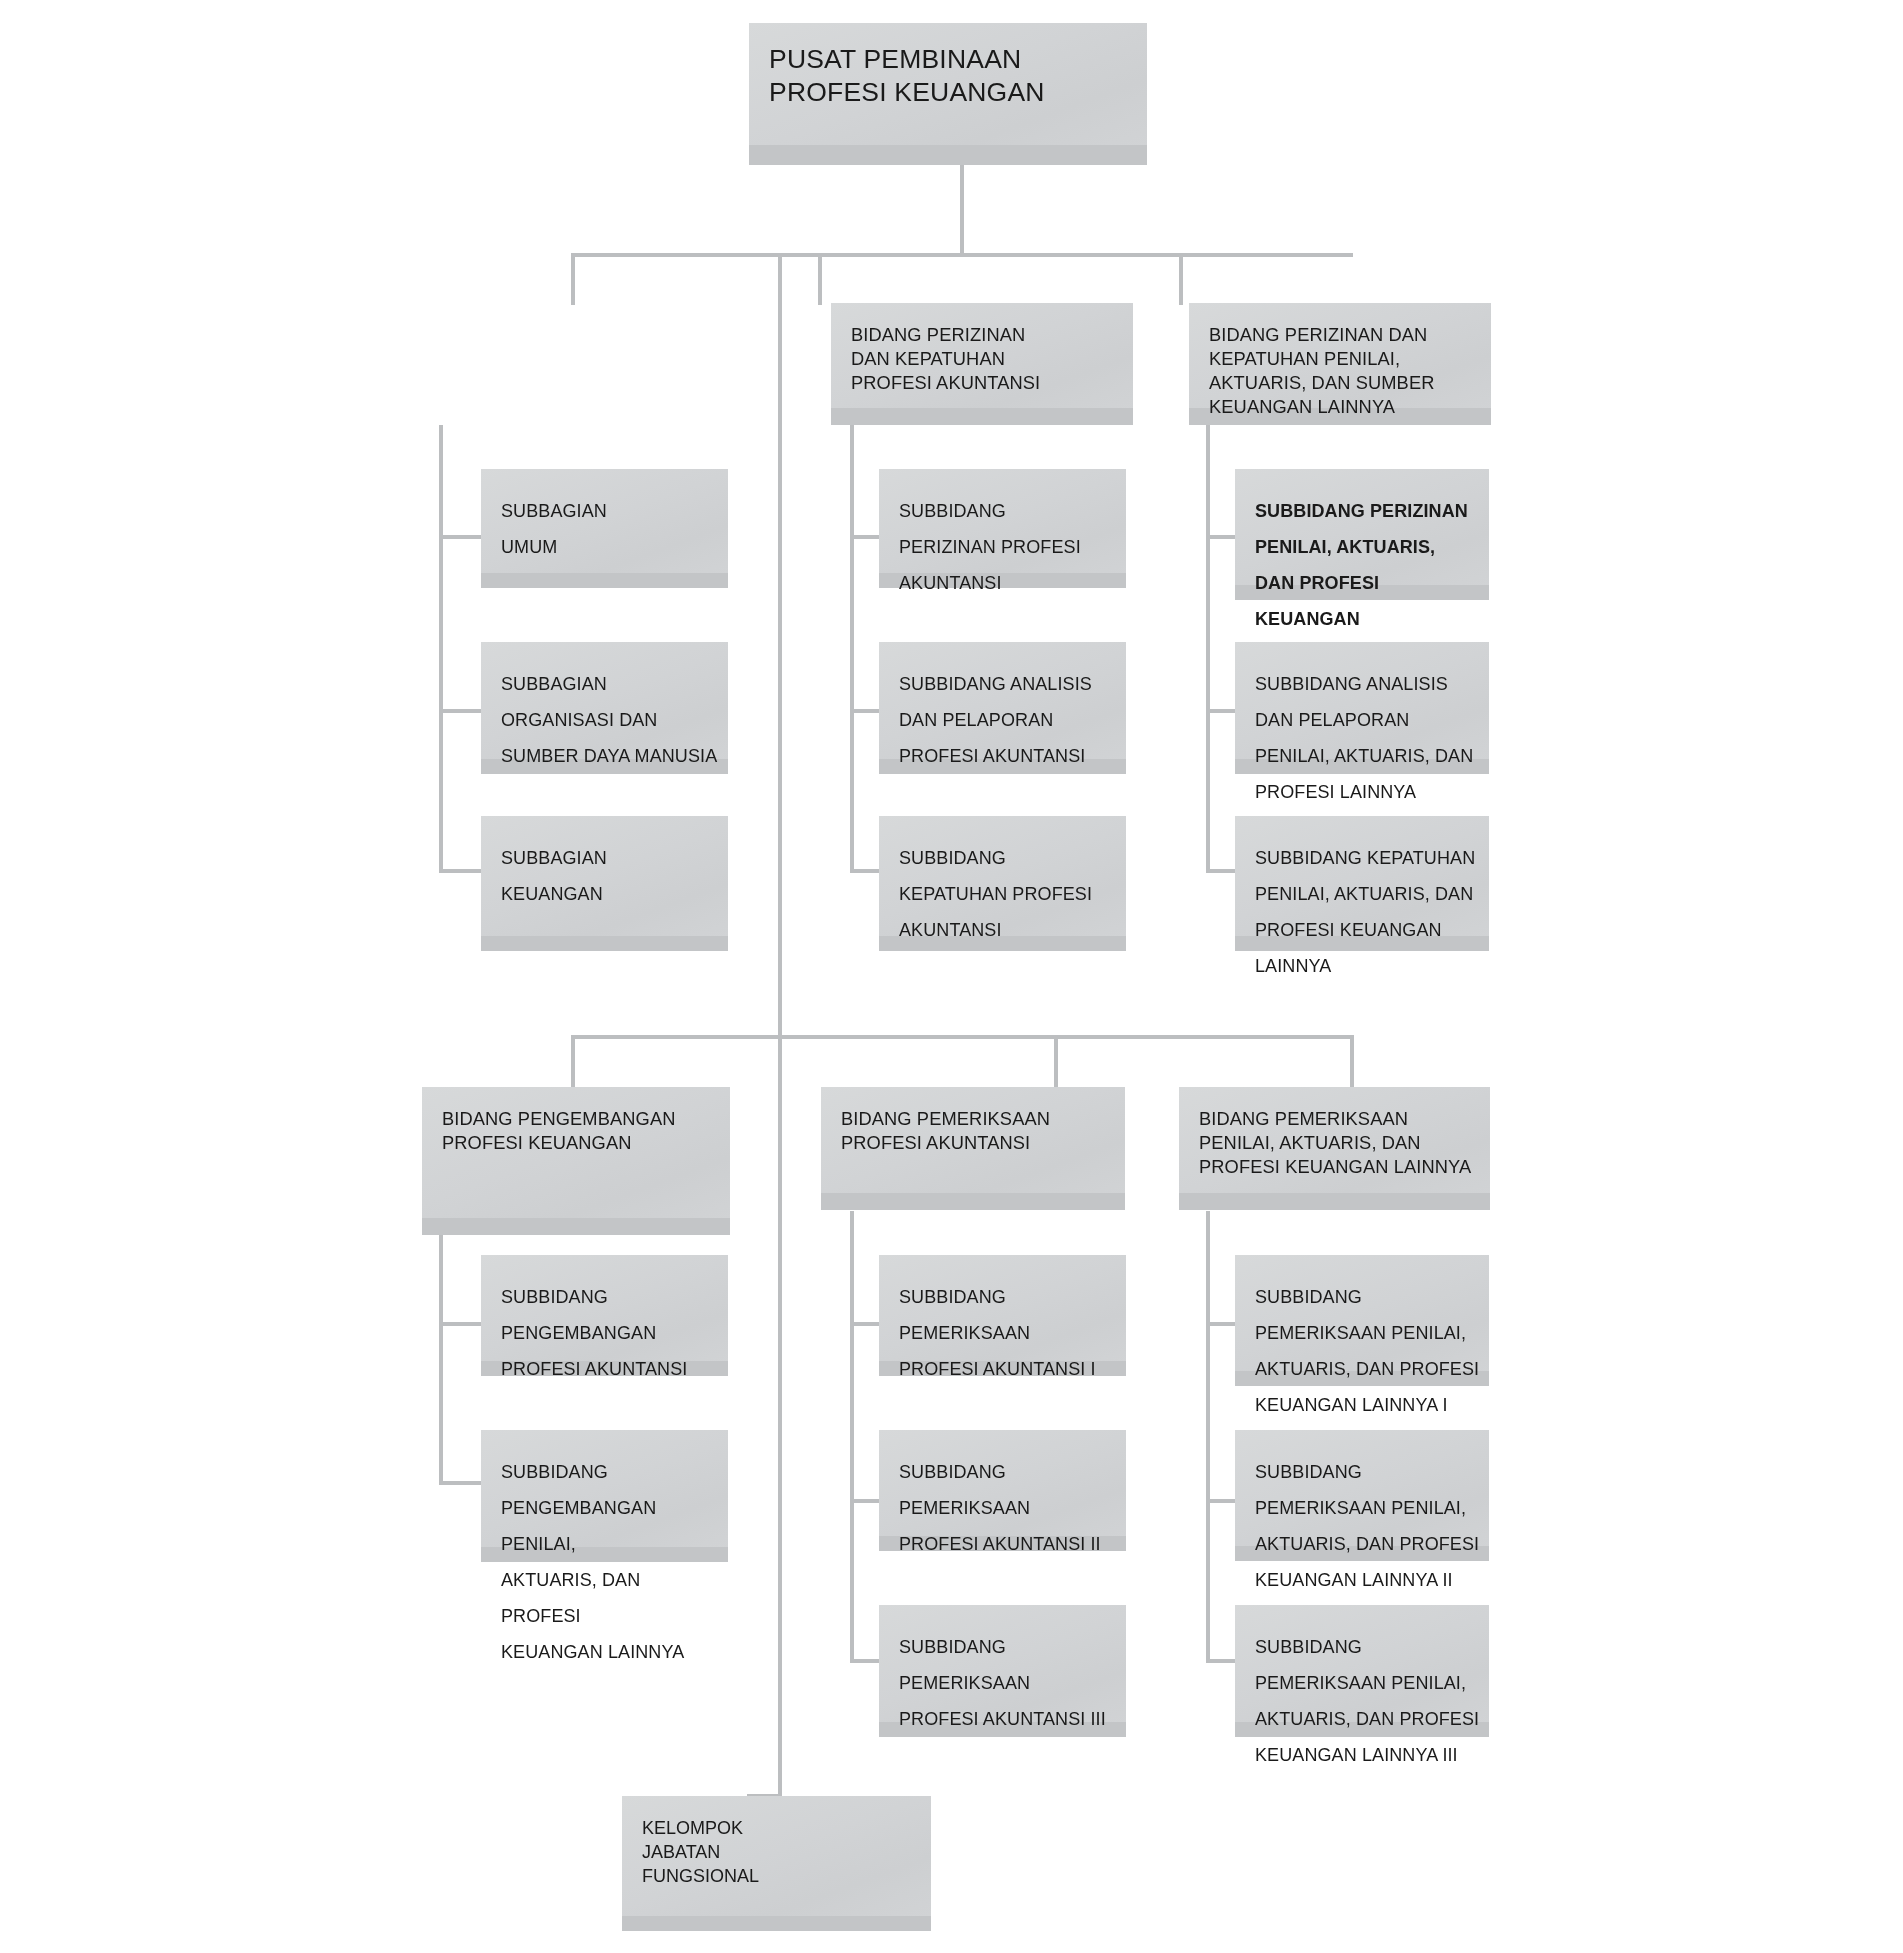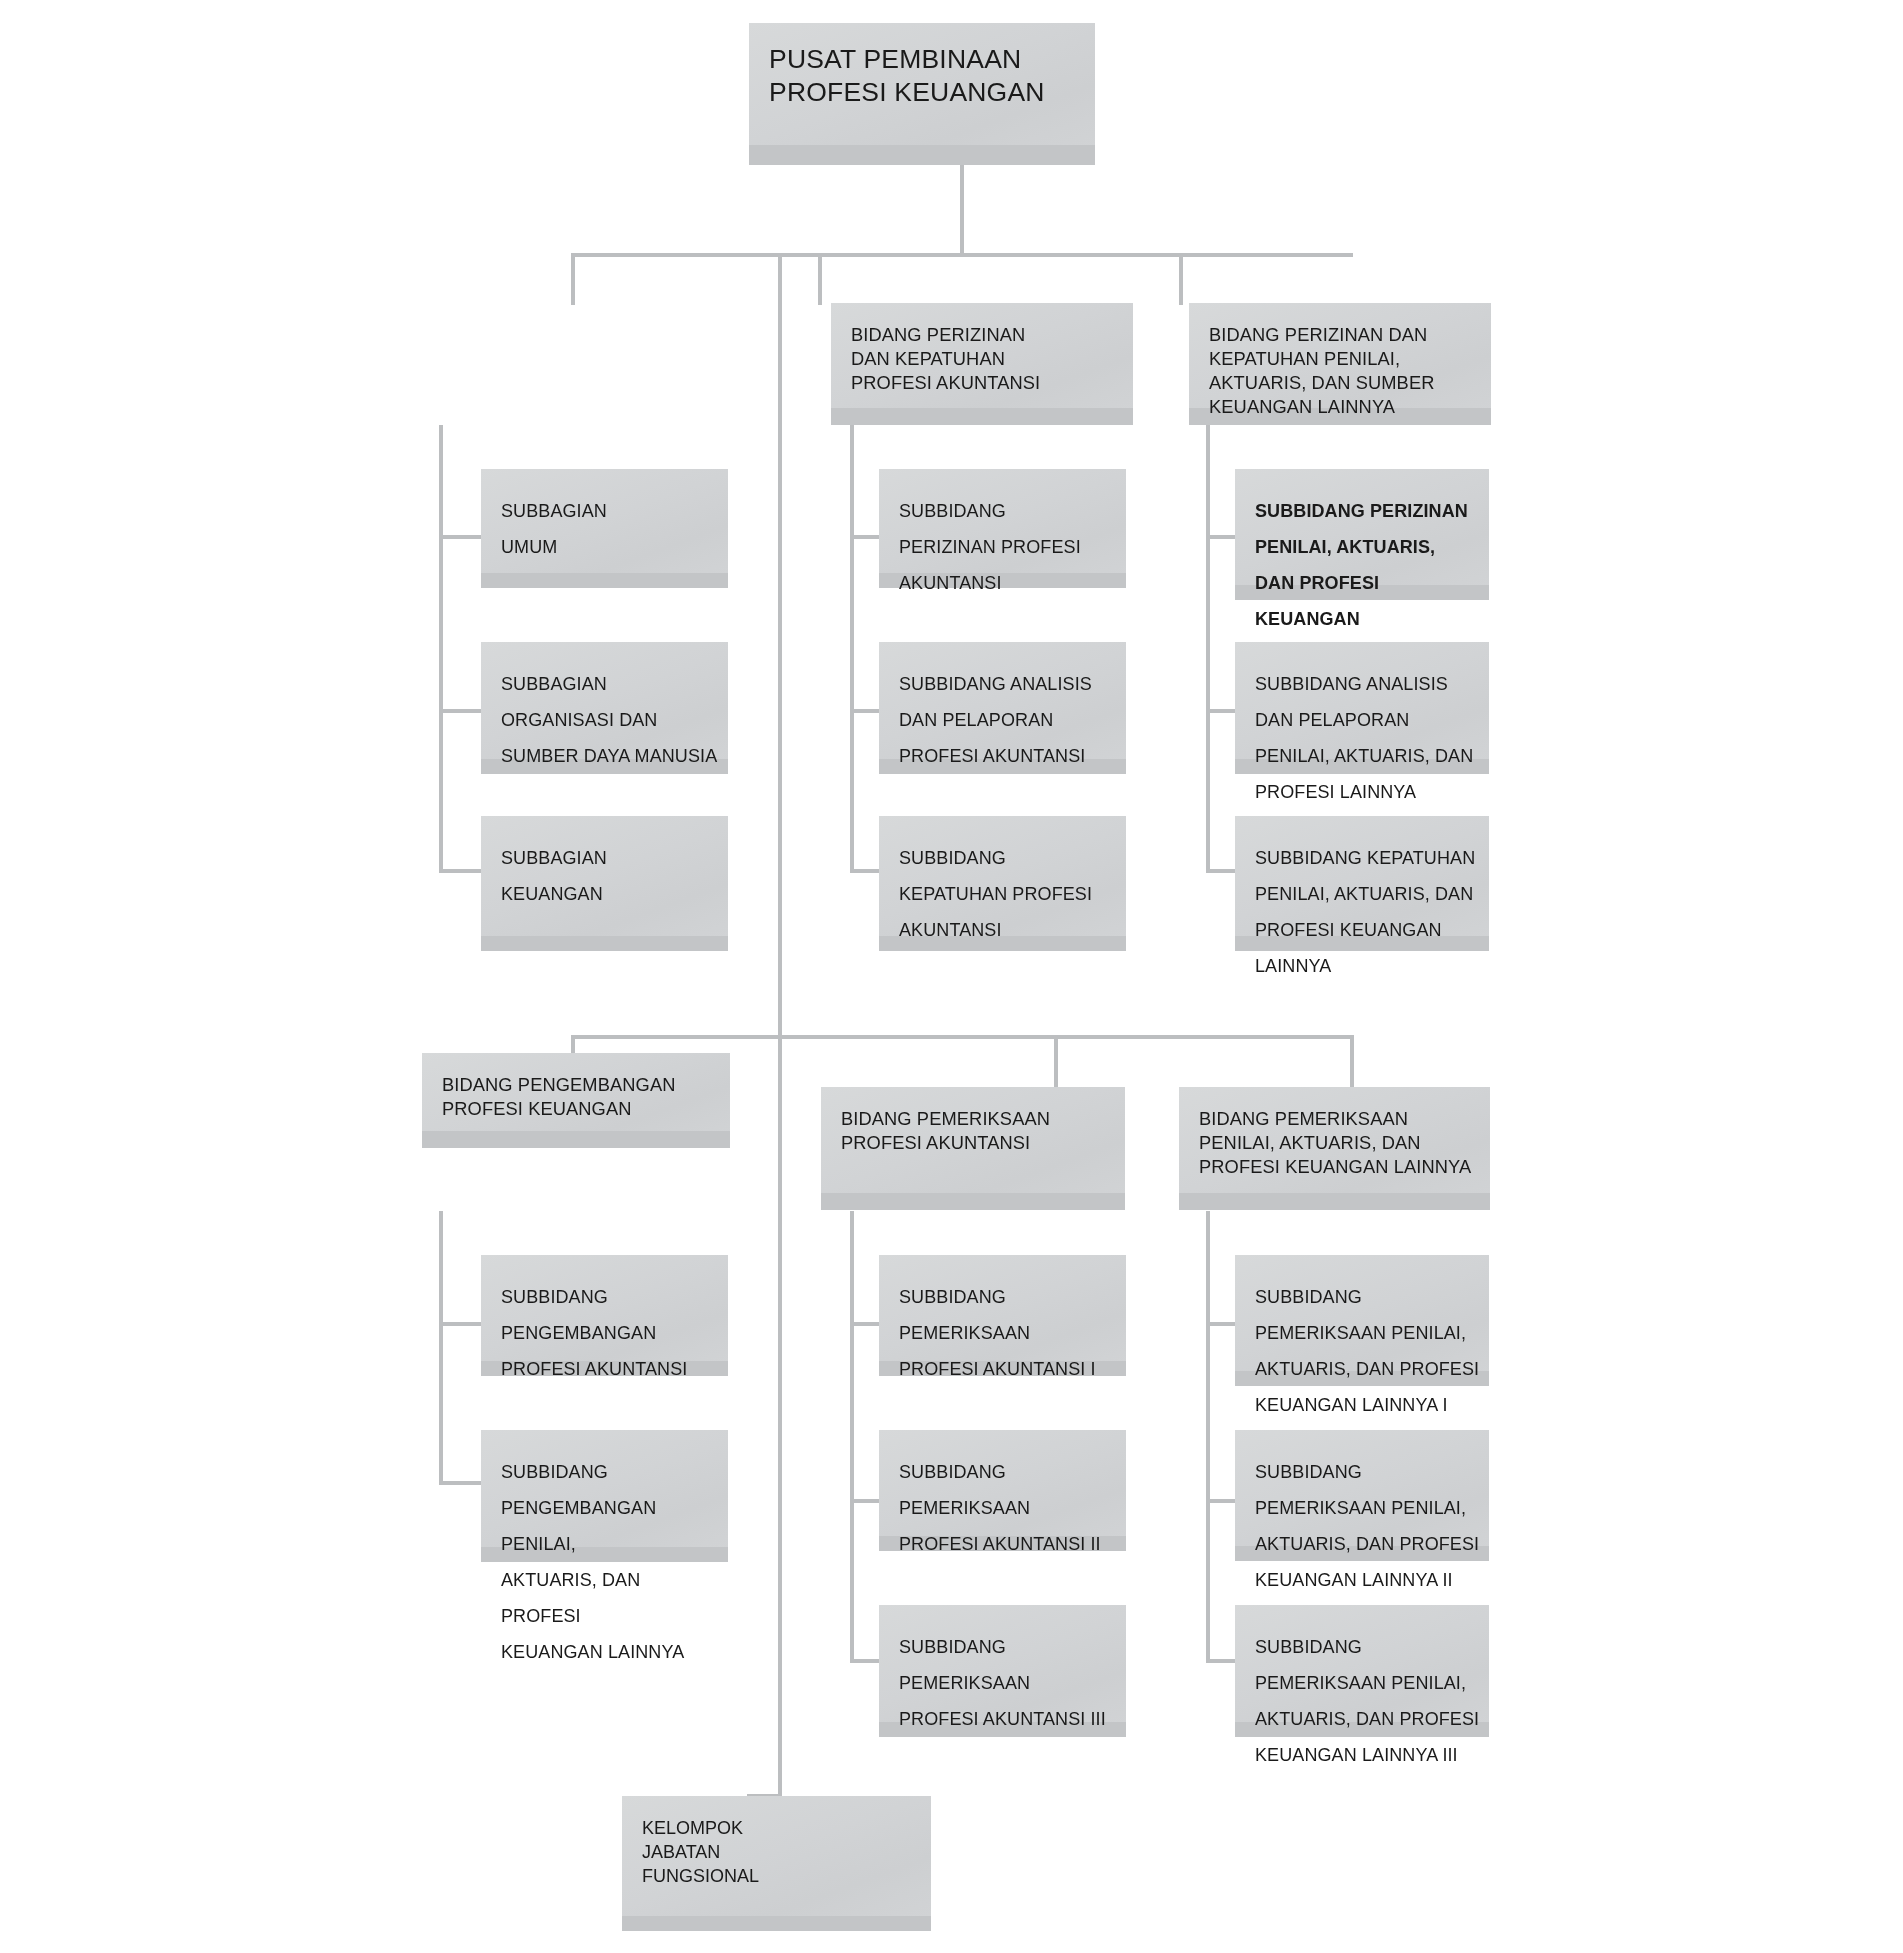--- a/index.html
+++ b/index.html
@@ -124,21 +124,21 @@
   <div class="line vline" style="left:850px; top:1211px; width:3.7px; height:452px;"></div>
   <div class="line hline" style="left:850px; top:1322px; width:29px; height:3.7px;"></div>
   <div class="line hline" style="left:850px; top:1499px; width:29px; height:3.7px;"></div>
   <div class="line hline" style="left:850px; top:1659px; width:29px; height:3.7px;"></div>
 
   <div class="line vline" style="left:1206px; top:1211px; width:3.7px; height:452px;"></div>
   <div class="line hline" style="left:1206px; top:1322px; width:29px; height:3.7px;"></div>
   <div class="line hline" style="left:1206px; top:1499px; width:29px; height:3.7px;"></div>
   <div class="line hline" style="left:1206px; top:1659px; width:29px; height:3.7px;"></div>
 
-  <div class="node root" style="left:749px; top:23px; width:346px; height:142px;">
+  <div class="node root" style="left:749px; top:23px; width:398px; height:142px;">
     <div class="band"></div>
     <div class="txt">PUSAT PEMBINAAN
 PROFESI KEUANGAN</div>
   </div>
 
 
   <div class="node parent" style="left:831px; top:303px; width:302px; height:122px;">
     <div class="band"></div>
     <div class="txt">BIDANG PERIZINAN
 DAN KEPATUHAN
@@ -204,21 +204,21 @@
 PROFESI LAINNYA</div>
   </div>
   <div class="node child" style="left:1235px; top:816px; width:254px; height:135px;">
     <div class="band"></div>
     <div class="txt">SUBBIDANG KEPATUHAN
 PENILAI, AKTUARIS, DAN
 PROFESI KEUANGAN
 LAINNYA</div>
   </div>
 
-  <div class="node parent" style="left:422px; top:1053px; width:308px; height:95px;">
+  <div class="node parent" style="left:422px; top:1087px; width:308px; height:148px;">
     <div class="band"></div>
     <div class="txt">BIDANG PENGEMBANGAN
 PROFESI KEUANGAN</div>
   </div>
   <div class="node parent" style="left:821px; top:1087px; width:304px; height:123px;">
     <div class="band"></div>
     <div class="txt">BIDANG PEMERIKSAAN
 PROFESI AKUNTANSI</div>
   </div>
   <div class="node parent" style="left:1179px; top:1087px; width:311px; height:123px;">

